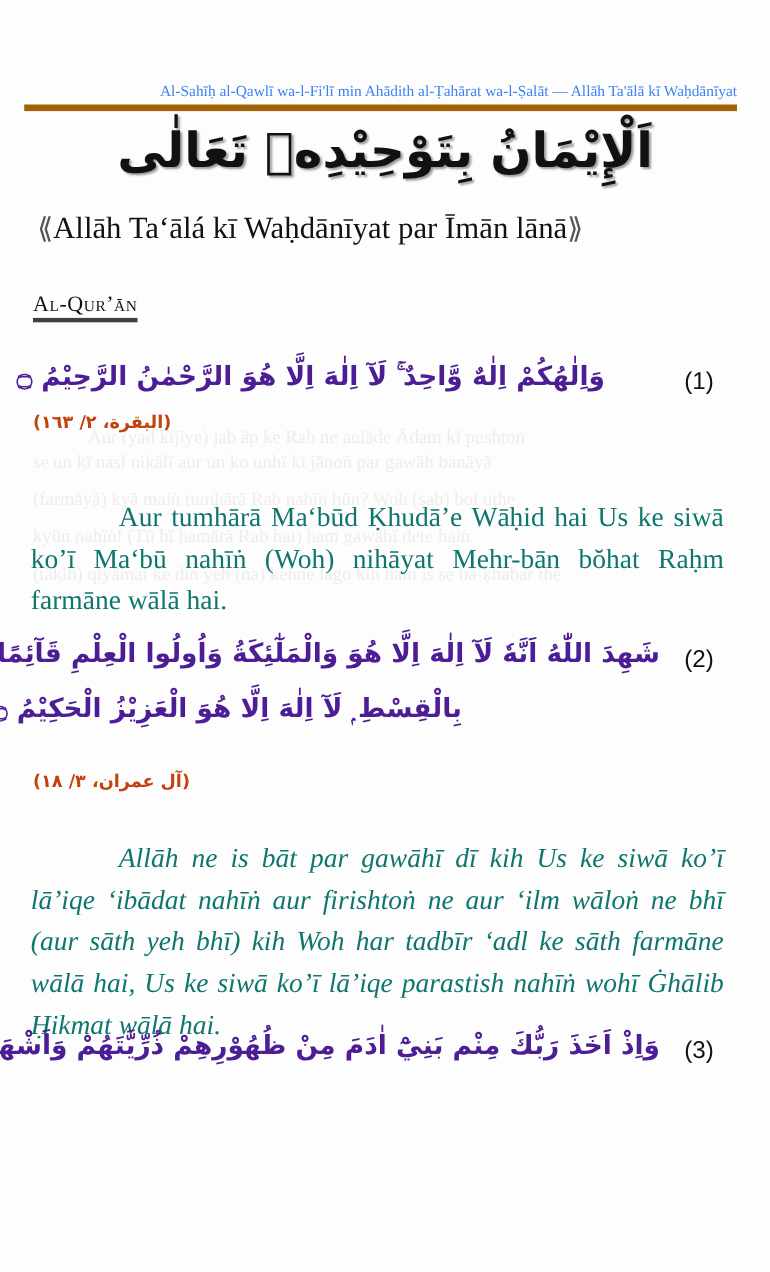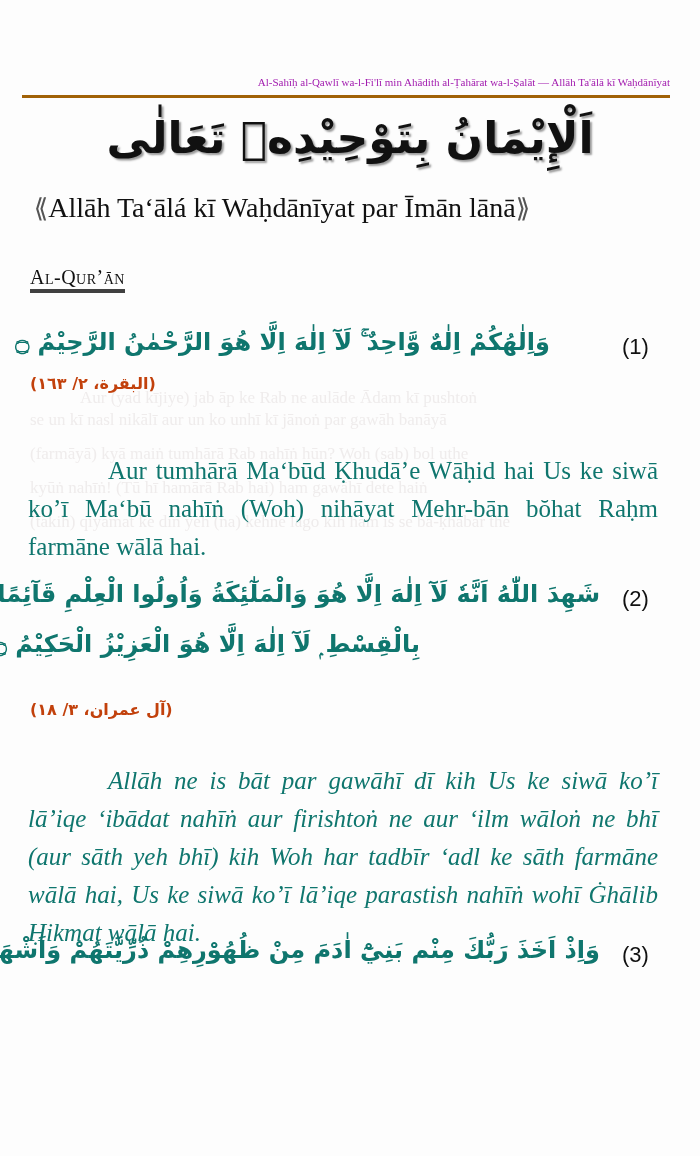--- a/index.html
+++ b/index.html
@@ -16,26 +16,26 @@
       color: #1a1a1a;
       font-family: "DejaVu Serif", serif;
     }
     .bleed-header {
       position: absolute;
       top: 76px;
       left: 22px;
       width: 648px;
       height: 16px;
       font-family: "Liberation Serif", serif;
-      font-size: 11px;
-      color: #a21caf;
+      font-size: 14px;
+      color: #3b82f6;
       direction: rtl;
       white-space: nowrap;
       overflow: hidden;
-      border-bottom: 3px solid #a16207;
+      border-bottom: 6px solid #a16207;
       padding-bottom: 3px;
     }
     .bleed-lines {
       position: absolute;
       left: 30px;
       top: 120px;
       width: 640px;
       font-family: "Liberation Serif", serif;
       color: #efecec;
       font-size: 17px;
@@ -88,21 +88,21 @@
       font-family: "Liberation Sans", sans-serif;
       font-size: 22px;
       color: #111;
     }
     .verse-arabic {
       position: absolute;
       direction: rtl;
       font-family: "DejaVu Sans", sans-serif;
       font-size: 24px;
       font-weight: bold;
-      color: #0f766e;
+      color: #4c1d95;
       white-space: nowrap;
       text-align: right;
     }
     .ref {
       position: absolute;
       left: 30px;
       direction: rtl;
       font-family: "DejaVu Sans", sans-serif;
       font-size: 16px;
       font-weight: bold;

